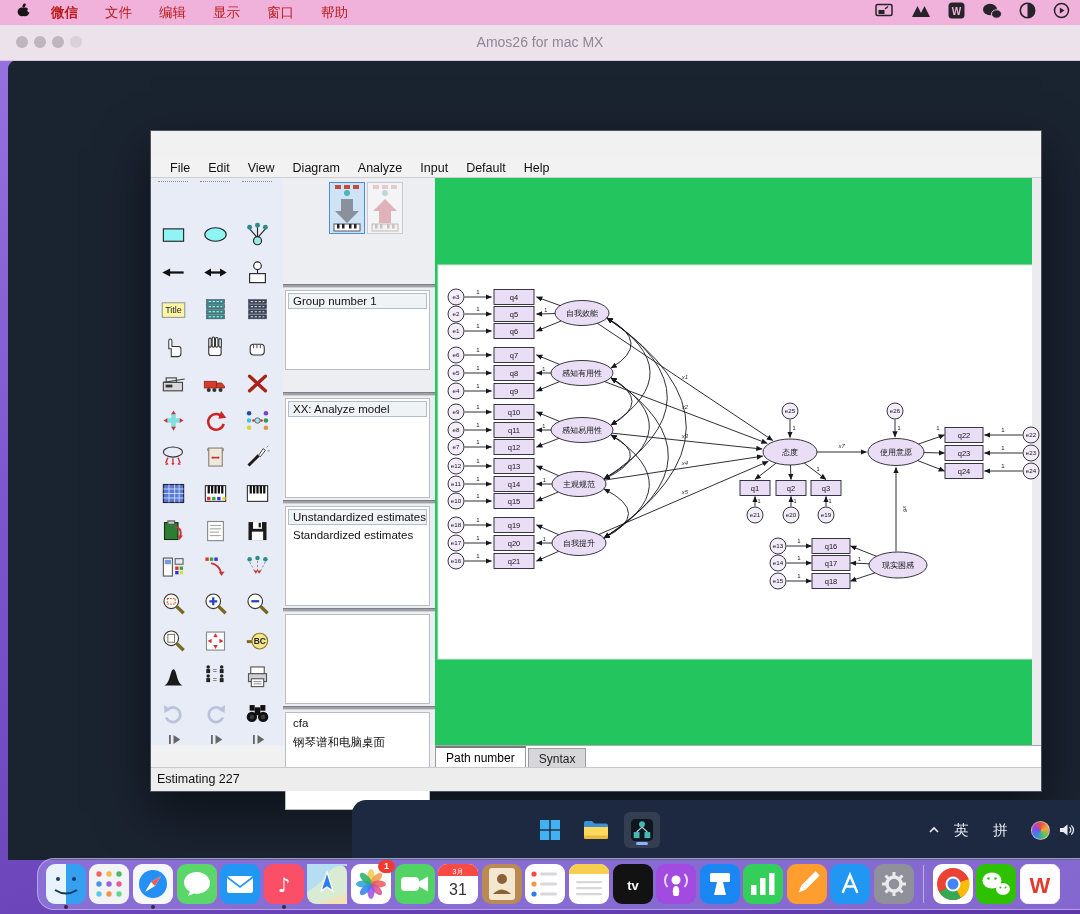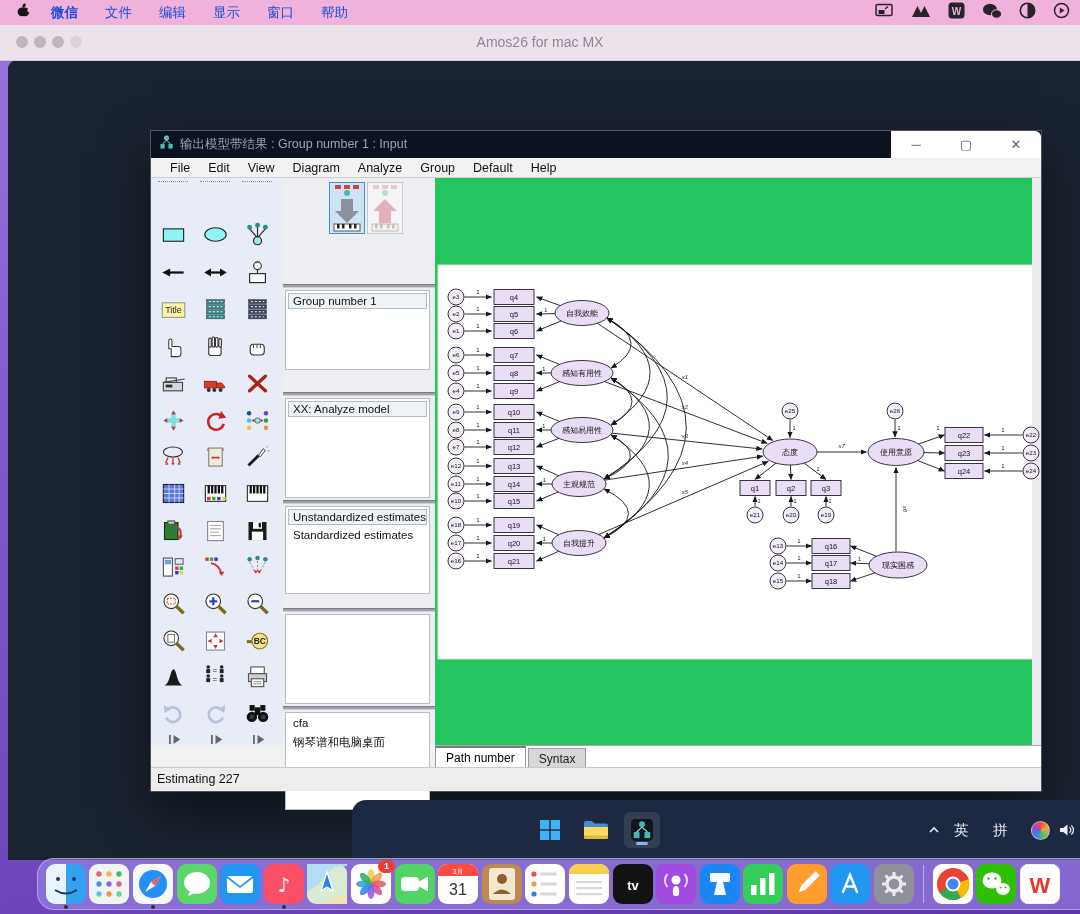--- a/index.html
+++ b/index.html
@@ -2,21 +2,21 @@
 <html><head>
 <meta charset="utf-8">
 <style>
   html,body{margin:0;padding:0}
   body{width:1080px;height:914px;overflow:hidden;position:relative;
        font-family:"Liberation Sans",sans-serif;
        background:linear-gradient(160deg,#9b74e2 0%,#7b55cc 40%,#5d36a8 100%);}
   .abs{position:absolute}
   
   #menubar{left:0;top:0;width:1080px;height:25px;background:#f0b2da;display:flex;align-items:center;z-index:30}
-  #menubar .mitem{font-size:13.5px;color:#1d4ed8;margin-right:27px;font-weight:600}
+  #menubar .mitem{font-size:13.5px;color:#b91c1c;margin-right:27px;font-weight:600}
   #menubar .mitem.plain{font-weight:500}
   #mbar-right{position:absolute;right:10px;top:0;height:25px;display:flex;align-items:center;gap:17px}
   
   #mtitlebar{left:0;top:25px;width:1080px;height:35px;background:#ece2ec;border-bottom:1px solid #d5c8d5;z-index:29}
   .tdot{width:12px;height:12px;border-radius:50%;position:absolute;top:11px}
   #mwin-title{width:100%;text-align:center;line-height:35px;font-size:14px;color:#8d8792}
   
   #vm{left:8px;top:60px;width:1072px;height:800px;background:#1a2330;border-radius:9px 0 0 0;z-index:1}
   
   .dicon{position:absolute;text-align:center;cursor:default}
@@ -281,43 +281,27 @@
           </g>
           <rect x="2" y="20" width="34" height="13" fill="#e33b2e"></rect>
           <text x="19" y="30" font-size="9" font-weight="bold" text-anchor="middle" fill="#fff" font-family="Liberation Sans,sans-serif">PDF</text>
         </svg>
       </div>
       <div class="dicon-label">盲审意见1.pdf</div>
     </div>
   </div>
 
 <div id="amos" class="abs">
-  <div id="a-title" class="abs">
-    <span style="margin-left:8px">
-      <svg width="15" height="15" viewBox="0 0 16 16">
-          <circle cx="8" cy="3.2" r="2.4" fill="#49b8b2" stroke="#b8e8e4" stroke-width="0.6"></circle>
-          <rect x="1.5" y="9.5" width="4.6" height="5" fill="#49b8b2"></rect>
-          <rect x="10" y="9.5" width="4.6" height="5" fill="#49b8b2"></rect>
-          <path d="M8 5.6 L3.8 9.5 M8 5.6 L12.2 9.5" stroke="#9fd8d4" stroke-width="1"></path>
-        </svg>
-    </span>
-    <span id="a-title-text">输出模型带结果 : Group number 1 : Input</span>
-    <div id="a-controls">
-      <span>─</span>
-      <span>▢</span>
-      <span>✕</span>
-    </div>
-  </div>
   <div id="a-menu" class="abs">
     <span class="amitem">File</span>
     <span class="amitem">Edit</span>
     <span class="amitem">View</span>
     <span class="amitem">Diagram</span>
     <span class="amitem">Analyze</span>
-    <span class="amitem">Group</span>
+    <span class="amitem">Input</span>
     <span class="amitem">Default</span>
     <span class="amitem">Help</span>
   </div>
 
   <div id="a-toolbar" class="abs">
       <div class="tcell" style="left: 3px; top: 40px;">
         <svg viewBox="0 0 24 22" width="27" height="25">
           <rect x="3" y="6" width="18" height="11" fill="#8ff4f4" stroke="#222"></rect>
         </svg>
       </div>
@@ -732,21 +716,21 @@
     </div>
     <div class="msep" style="top:106px"></div>
     <div class="mbox" style="top:112px;height:80px">
       <div class="entry sel">Group number 1</div>
     </div>
     <div class="msep" style="top:214px"></div>
     <div class="mbox" style="top:220px;height:100px">
       <div class="entry sel">XX: Analyze model</div>
     </div>
     <div class="msep" style="top:322px"></div>
-    <div class="mbox" style="top:328px;height:88px">
+    <div class="mbox" style="top:328px;height:100px">
       <div class="entry sel">Unstandardized estimates</div>
       <div class="entry">Standardized estimates</div>
     </div>
     <div class="msep" style="top:430px"></div>
     <div class="mbox" style="top:436px;height:90px"></div>
     <div class="msep" style="top:528px"></div>
     <div class="mbox" style="top:534px;height:98px">
       <div class="entry">cfa</div>
       <div class="entry">钢琴谱和电脑桌面</div>
     </div>

